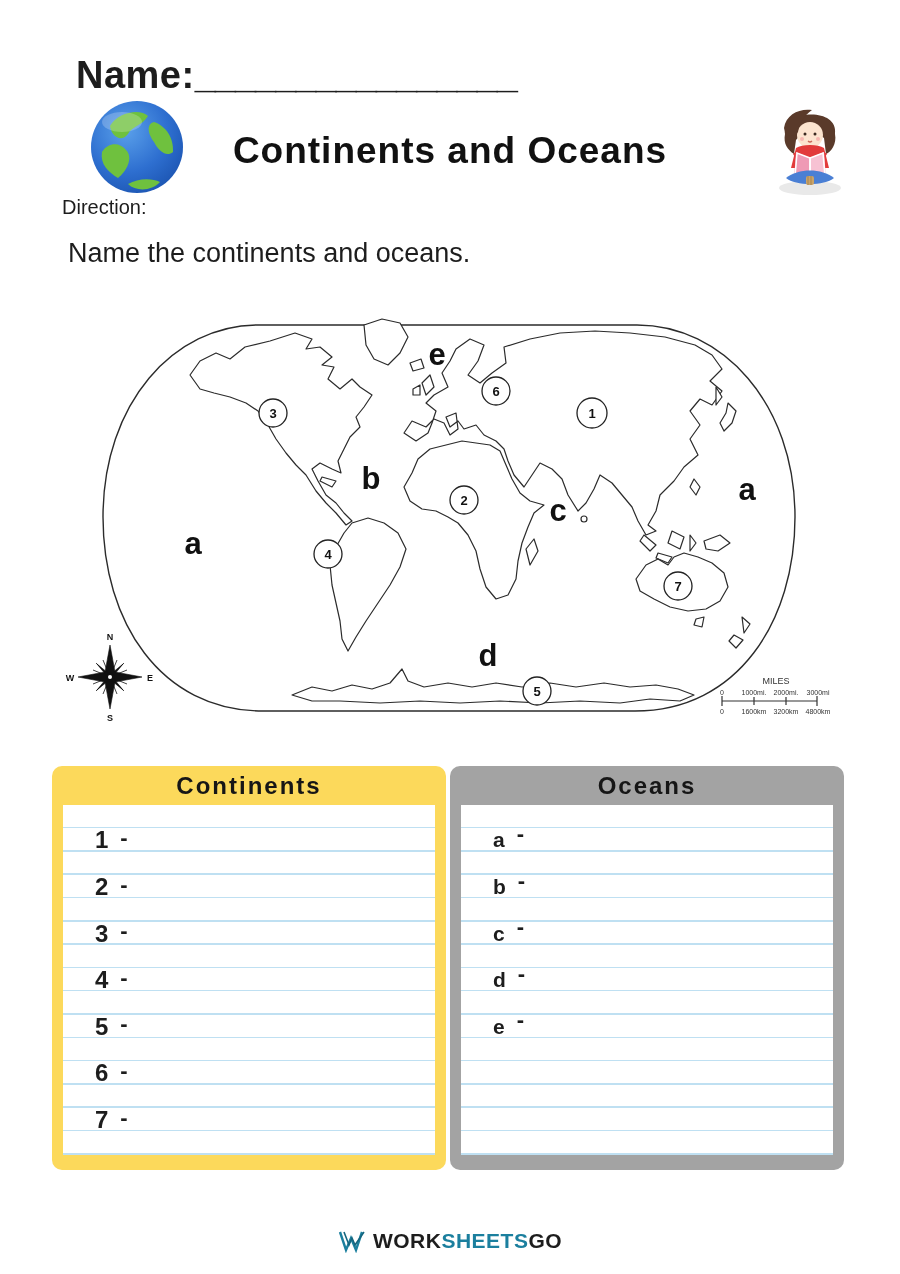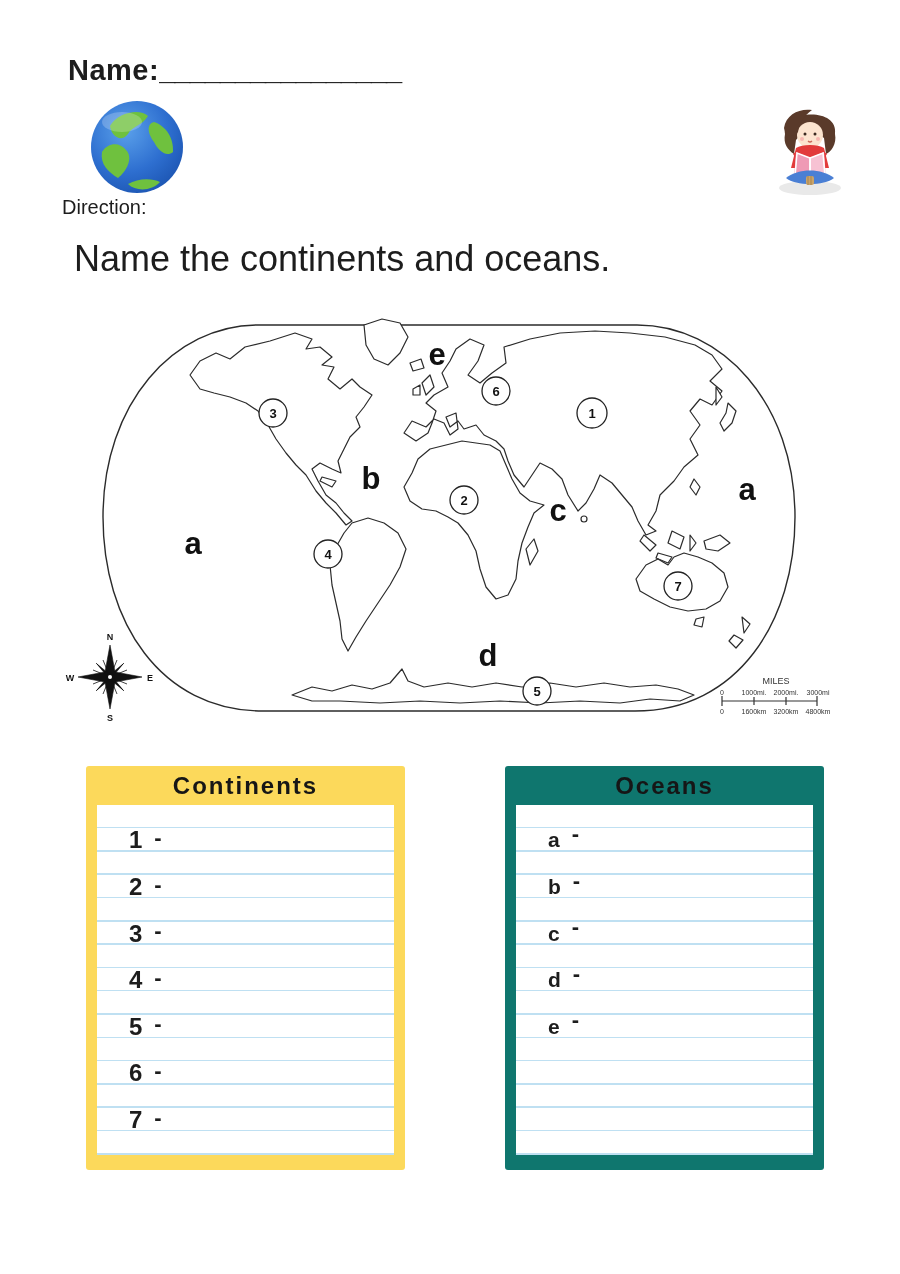--- a/index.html
+++ b/index.html
@@ -1,44 +1,44 @@
 <!DOCTYPE html>
 <html><head>
 <meta charset="utf-8">
 <style>
   html,body{margin:0;padding:0;background:#ffffff;}
   .page{position:relative;width:900px;height:1274px;background:#fff;overflow:hidden;
         font-family:"Liberation Sans",sans-serif;color:#1d1d1d;}
 
   
-  .name-row{position:absolute;top:54px;left:8px;width:792px;height:40px;font-size:29px;font-weight:bold;letter-spacing:.5px;}
+  .name-row{position:absolute;top:54px;left:16px;width:792px;height:40px;font-size:38px;font-weight:bold;letter-spacing:.5px;}
   .name-field{position:absolute;left:60px;top:0;white-space:nowrap;}
   .date-field{position:absolute;left:585px;top:0;white-space:nowrap;}
   .blank{font-weight:bold;letter-spacing:-1px;}
 
   .globe{position:absolute;left:88px;top:98px;width:98px;height:98px;}
   .page-title{position:absolute;left:0;top:130px;width:900px;text-align:center;
               font-size:37px;font-weight:bold;letter-spacing:1px;color:#111;}
   .girl{position:absolute;left:770px;top:98px;width:80px;height:100px;}
 
   .direction-label{position:absolute;left:62px;top:196px;font-size:20px;}
-  .direction-text{position:absolute;left:74px;top:238px;font-size:36px;}
+  .direction-text{position:absolute;left:68px;top:238px;font-size:27px;}
 
   
   .map-wrap{position:absolute;left:60px;top:303px;width:800px;height:422px;}
   .map-wrap svg{position:absolute;left:0;top:0;}
   .map-letter{font-weight:bold;font-size:31px;fill:#111;}
   .marker-num{font-weight:bold;font-size:13px;fill:#111;}
   .tiny{font-size:7px;fill:#333;}
   .compass-lbl{font-size:9px;font-weight:bold;fill:#111;}
 
   
-  .ans-box{position:absolute;top:766px;width:319px;height:404px;border-radius:3px;margin-left:34px;}
+  .ans-box{position:absolute;top:766px;width:394px;height:404px;border-radius:10px;}
   .box-continents{left:52px;background:#FCD95B;}
-  .box-oceans{left:471px;background:#0f766e;}
+  .box-oceans{left:450px;background:#a3a3a3;}
   .box-title{position:absolute;top:6px;left:0;width:100%;text-align:center;
              font-size:24px;font-weight:bold;letter-spacing:2px;color:#161616;}
   .box-paper{position:absolute;left:11px;right:11px;top:39px;bottom:15px;background:#fff;
              background-image:repeating-linear-gradient(to bottom,transparent 0,transparent 21.8px,#BFE0F2 21.8px,#BFE0F2 23.3px);}
   .ans-row{position:absolute;left:0;right:4px;height:23.3px;display:flex;align-items:center;
            padding-left:32px;gap:12px;font-weight:bold;}
   .row-num{font-size:24px;line-height:23px;}
   .row-letter{font-size:21px;line-height:23px;}
   .row-dash{font-size:22px;transform:translateY(-2px);}
   .row-dash-hi{font-size:22px;transform:translateY(-6px);}
@@ -70,20 +70,21 @@
       </radialGradient>
     </defs>
     <circle cx="49" cy="49" r="46" fill="url(#og)"></circle>
     <path d="M22 28 C30 14 52 10 60 18 C54 28 44 28 40 36 C34 44 24 40 22 28 Z" fill="#6FC13E"></path>
     <path d="M14 54 C20 44 32 44 38 52 C46 60 38 74 30 80 C20 74 12 66 14 54 Z" fill="#6FC13E"></path>
     <path d="M66 24 C78 28 86 40 85 54 C78 60 70 52 66 44 C60 36 58 26 66 24 Z" fill="#6FC13E"></path>
     <path d="M40 86 C50 80 64 80 72 84 C64 93 48 94 40 86 Z" fill="#6FC13E"></path>
     <ellipse cx="34" cy="24" rx="20" ry="10" fill="#ffffff" opacity="0.22"></ellipse>
   </svg>
 
+  <div class="page-title">Continents and Oceans</div>
 
   <svg class="girl" viewBox="0 0 80 100">
     <ellipse cx="40" cy="90" rx="31" ry="7" fill="#e9e9e9"></ellipse>
     <path d="M15 36 C11 12 69 8 65 36 C67 46 61 54 56 56 L54 40 C42 30 34 32 26 42 L24 56 C18 52 13 46 15 36 Z" fill="#5a3a2a"></path>
     <circle cx="40" cy="37" r="13" fill="#fce4cf"></circle>
     <circle cx="35" cy="36" r="1.5" fill="#3a2a20"></circle>
       <circle cx="45" cy="36" r="1.5" fill="#3a2a20"></circle>
     <circle cx="32" cy="41" r="2" fill="#f6b8b0"></circle>
       <circle cx="48" cy="41" r="2" fill="#f6b8b0"></circle>
     <path d="M38 43 Q40 45 42 43" stroke="#c96a5a" stroke-width="1.2" fill="none"></path>
@@ -295,14 +296,21 @@
           <span class="row-letter">d</span>
           <span class="row-dash-hi">-</span>
         </div>
       <div class="ans-row r4">
           <span class="row-letter">e</span>
           <span class="row-dash-hi">-</span>
         </div>
     </div>
   </div>
 
+  <div class="footer">
+    <svg width="28" height="24" viewBox="0 0 28 24">
+      <path d="M2 3 L8 21 L13 9 L18 21 L24 3" fill="none" stroke="#1B7F9E" stroke-width="2.4"></path>
+      <path d="M6 3 L11 16 L14 9 L17 16 L26 3" fill="none" stroke="#15657e" stroke-width="1.6"></path>
+    </svg>
+    <div class="brand"><span class="p1">WORK</span><span class="p2">SHEETS</span><span class="p3">GO</span></div>
+  </div>
 
 </div>
 
 </body></html>

